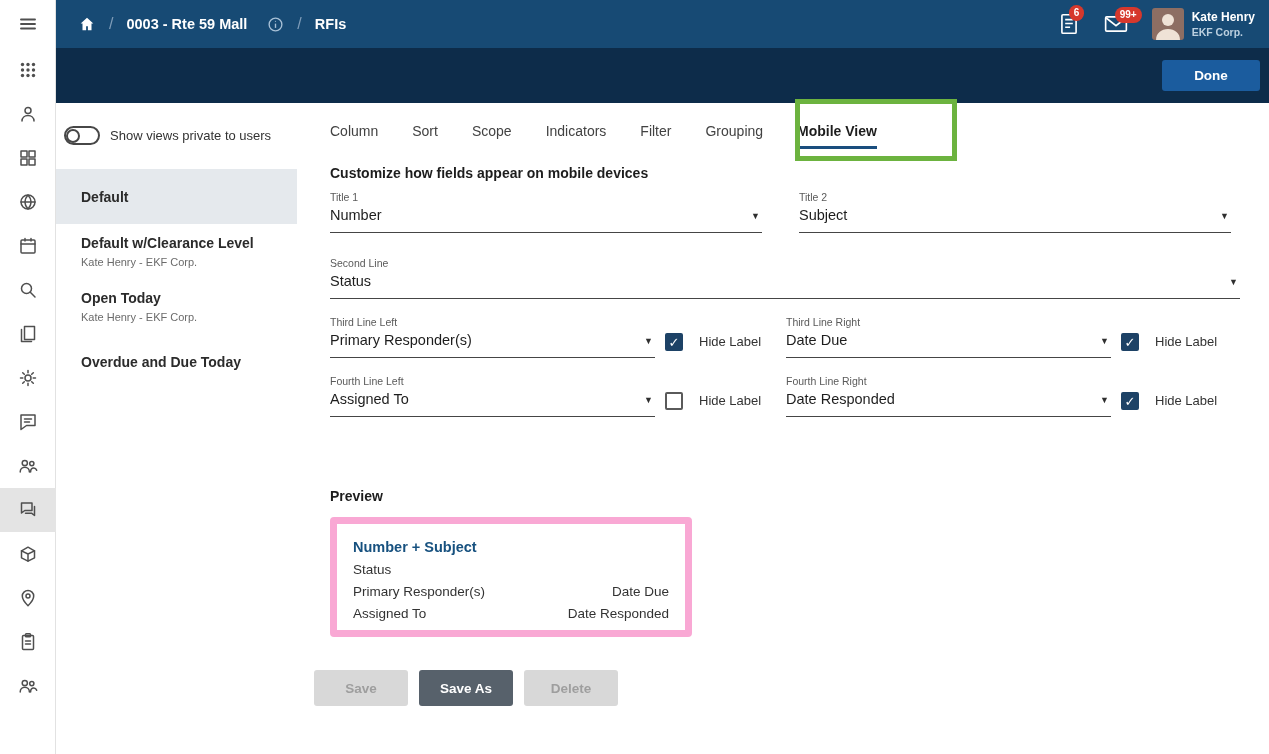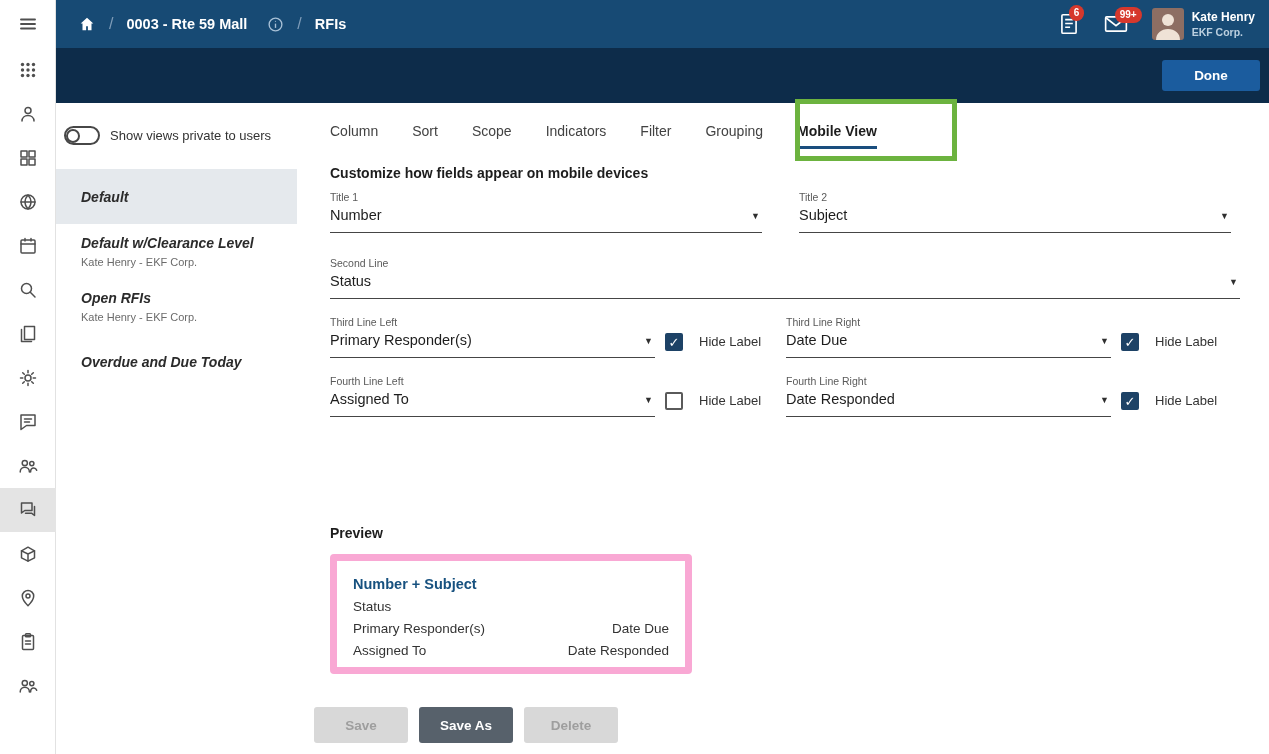--- a/index.html
+++ b/index.html
@@ -35,21 +35,21 @@
 
   
   .views-panel { position:absolute; left:0; top:0; width:241px; }
   .toggle-row { display:flex; align-items:center; padding:23px 6px 0 8px; }
   .toggle { width:36px; height:19px; border:2px solid #474747; border-radius:10px; position:relative; background:#fff; cursor:pointer; flex:0 0 auto; }
   .toggle .knob { position:absolute; left:0px; top:0.5px; width:14px; height:14px; border-radius:50%; background:#fff; border:2px solid #474747; }
   .toggle-label { font-size:13px; color:#333; margin-left:10px; }
   .view-list { margin-top:24px; }
   .view-item { min-height:55px; padding:9px 10px 9px 25px; display:flex; flex-direction:column; justify-content:center; cursor:pointer; }
   .view-item.selected { background:#e5e9ed; }
-  .view-title { font-size:14px; font-weight:bold; color:#2b2b2b;font-style:italic; }
+  .view-title { font-size:14px; font-weight:bold; color:#2b2b2b; }
   .view-owner { font-size:11px; color:#6b6b6b; margin-top:5px; }
 
   
   .content { position:absolute; left:274px; top:0; width:912px; }
   .tabs { display:flex; gap:34px; padding-top:20px; }
   .tab { font-size:14px; color:#424242; padding-bottom:7px; cursor:pointer; border-bottom:3px solid transparent; }
   .tab.active { font-weight:bold; color:#1d1d1d; border-bottom-color:#1a4e7e; }
   .heading { margin-top:16px; font-size:14px; font-weight:bold; color:#1d1d1d; }
 
   .form-row { display:flex; margin-top:24px; }
@@ -62,21 +62,21 @@
   .w-sm { width:325px; }
   .f-label { font-size:10.5px; color:#5a5a5a; margin-bottom:4px; }
   .f-value { position:relative; font-size:14.5px; color:#1d1d1d; padding:0 18px 9px 0; border-bottom:1px solid #454545; cursor:pointer; white-space:nowrap; }
   .f-caret { position:absolute; right:2px; top:4px; font-size:9px; color:#2f2f2f; }
   .half-group { width:478px; display:flex; align-items:flex-end; }
   .checkbox { width:18px; height:18px; border:2px solid #5a5a5a; border-radius:2px; margin:0 0 7px 10px; cursor:pointer; display:flex; align-items:center; justify-content:center; flex:0 0 auto; }
   .checkbox.checked { background:#1d4266; border-color:#1d4266; }
   .checkbox.checked::after { content:"\2713"; color:#fff; font-size:13px; font-weight:bold; }
   .hl-text { font-size:13px; color:#333; margin:0 0 9px 16px; }
 
-  .preview-sec { margin-top:108px; }
+  .preview-sec { margin-top:71px; }
   .preview-label { font-size:14px; font-weight:bold; color:#1d1d1d; }
   .preview-card { width:362px; height:120px; border:7px solid #f9a8d4; border-radius:4px; margin-top:13px; padding:15px 16px; }
   .pv-title { color:#17517f; font-weight:bold; font-size:14.5px; }
   .pv-line { font-size:13.5px; color:#333; margin-top:7px; display:flex; justify-content:space-between; }
 
   .actions { margin:33px 0 0 -16px; display:flex; gap:11px; }
   .btn { height:36px; min-width:94px; border:none; border-radius:3px; font-size:13.5px; font-weight:bold; font-family:inherit; padding:0 20px; }
   .btn.disabled { background:#d8d8d8; color:#9e9e9e; cursor:default; }
   .btn.dark { background:#57616b; color:#fff; cursor:pointer; }
 
@@ -264,21 +264,21 @@
       </div>
       <div class="view-list">
         <div class="view-item selected">
           <div class="view-title">Default</div>
         </div>
         <div class="view-item">
           <div class="view-title">Default w/Clearance Level</div>
           <div class="view-owner">Kate Henry - EKF Corp.</div>
         </div>
         <div class="view-item">
-          <div class="view-title">Open RFIs</div>
+          <div class="view-title">Open Today</div>
           <div class="view-owner">Kate Henry - EKF Corp.</div>
         </div>
         <div class="view-item">
           <div class="view-title">Overdue and Due Today</div>
         </div>
       </div>
     </div>
 
     <div class="content">
 

